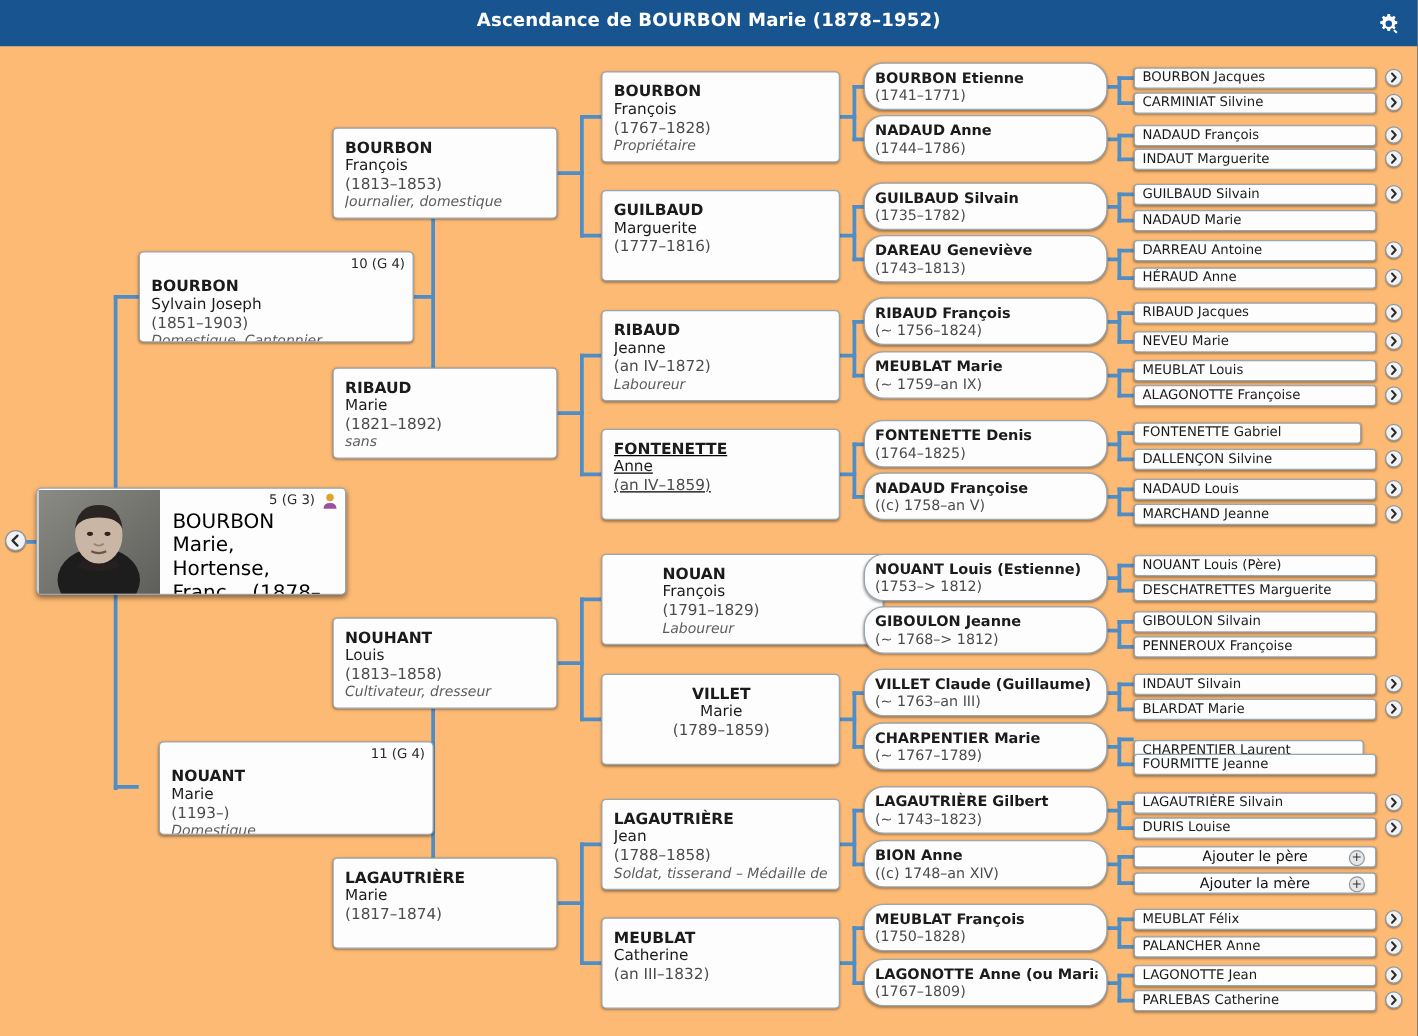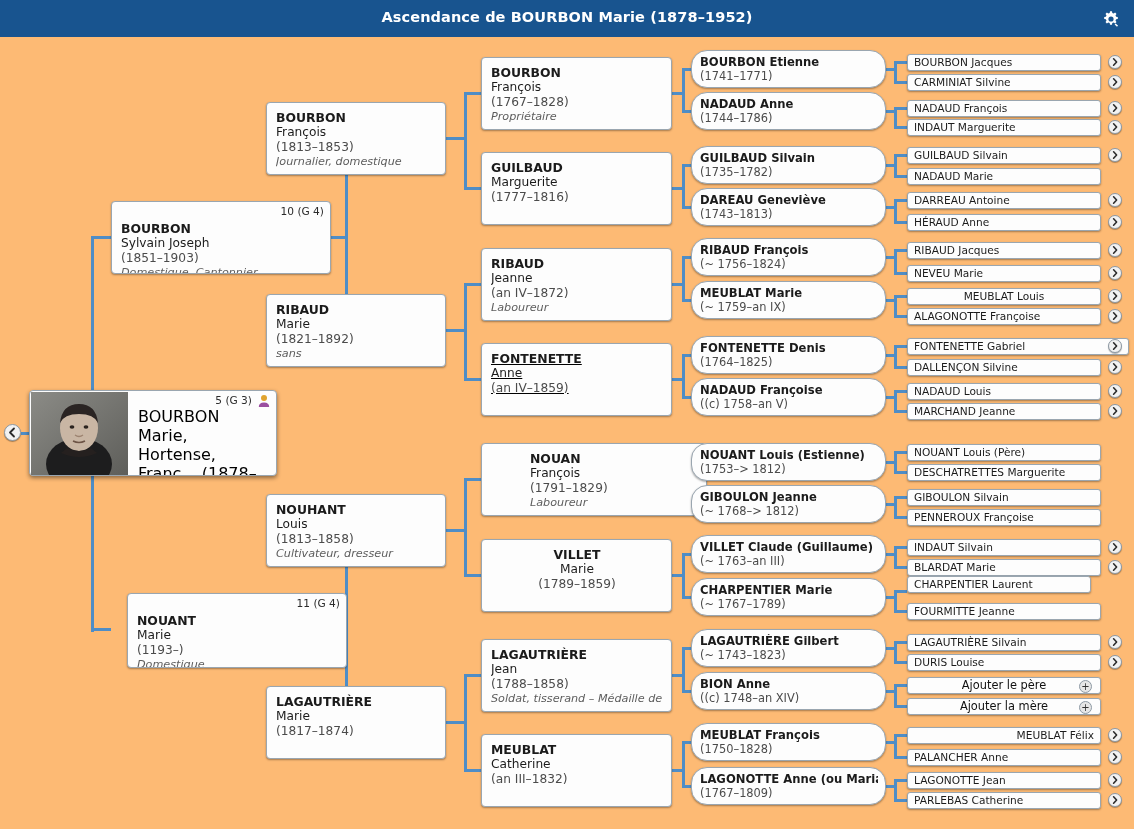--- a/index.html
+++ b/index.html
@@ -629,37 +629,37 @@
         </svg>
       </div>
       <div class="node thin" style="left: 907px; top: 265px; width: 194px; height: 17px;">
         <span class="nm2">NEVEU Marie</span>
       </div>
       <div class="go" style="left: 1108px; top: 266px;">
         <svg width="12" height="12" viewBox="0 0 12 12">
           <path d="M4.6 2.8 L7.6 6 L4.6 9.2" stroke="#2b2b2b" stroke-width="1.6" fill="none" stroke-linecap="round" stroke-linejoin="round"></path>
         </svg>
       </div>
-      <div class="node thin" style="left: 907px; top: 288px; width: 194px; height: 17px; justify-content: center;">
+      <div class="node thin" style="left: 907px; top: 288px; width: 194px; height: 17px;">
         <span class="nm2">MEUBLAT Louis</span>
       </div>
       <div class="go" style="left: 1108px; top: 289px;">
         <svg width="12" height="12" viewBox="0 0 12 12">
           <path d="M4.6 2.8 L7.6 6 L4.6 9.2" stroke="#2b2b2b" stroke-width="1.6" fill="none" stroke-linecap="round" stroke-linejoin="round"></path>
         </svg>
       </div>
       <div class="node thin" style="left: 907px; top: 308px; width: 194px; height: 17px;">
         <span class="nm2">ALAGONOTTE Françoise</span>
       </div>
       <div class="go" style="left: 1108px; top: 309px;">
         <svg width="12" height="12" viewBox="0 0 12 12">
           <path d="M4.6 2.8 L7.6 6 L4.6 9.2" stroke="#2b2b2b" stroke-width="1.6" fill="none" stroke-linecap="round" stroke-linejoin="round"></path>
         </svg>
       </div>
-      <div class="node thin" style="left: 907px; top: 338px; width: 222px; height: 17px;">
+      <div class="node thin" style="left: 907px; top: 338px; width: 182px; height: 17px;">
         <span class="nm2">FONTENETTE Gabriel</span>
       </div>
       <div class="go" style="left: 1108px; top: 339px;">
         <svg width="12" height="12" viewBox="0 0 12 12">
           <path d="M4.6 2.8 L7.6 6 L4.6 9.2" stroke="#2b2b2b" stroke-width="1.6" fill="none" stroke-linecap="round" stroke-linejoin="round"></path>
         </svg>
       </div>
       <div class="node thin" style="left: 907px; top: 359px; width: 194px; height: 17px;">
         <span class="nm2">DALLENÇON Silvine</span>
       </div>
@@ -705,21 +705,21 @@
         </svg>
       </div>
       <div class="node thin" style="left: 907px; top: 559px; width: 194px; height: 17px;">
         <span class="nm2">BLARDAT Marie</span>
       </div>
       <div class="go" style="left: 1108px; top: 560px;">
         <svg width="12" height="12" viewBox="0 0 12 12">
           <path d="M4.6 2.8 L7.6 6 L4.6 9.2" stroke="#2b2b2b" stroke-width="1.6" fill="none" stroke-linecap="round" stroke-linejoin="round"></path>
         </svg>
       </div>
-      <div class="node thin" style="left: 907px; top: 576px; width: 184px; height: 17px;">
+      <div class="node thin" style="left: 907px; top: 592px; width: 184px; height: 17px;">
         <span class="nm2">CHARPENTIER Laurent</span>
       </div>
       <div class="node thin" style="left: 907px; top: 603px; width: 194px; height: 17px;">
         <span class="nm2">FOURMITTE Jeanne</span>
       </div>
       <div class="node thin" style="left: 907px; top: 634px; width: 194px; height: 17px;">
         <span class="nm2">LAGAUTRIÈRE Silvain</span>
       </div>
       <div class="go" style="left: 1108px; top: 635px;">
         <svg width="12" height="12" viewBox="0 0 12 12">
@@ -735,21 +735,21 @@
         </svg>
       </div>
       <div class="node thin add" style="left: 907px; top: 677px; width: 194px; height: 17px;">
         <span class="nm2">Ajouter le père</span>
         <div class="plus" style="position: absolute; right: 8px; top: 2px;">+</div>
       </div>
       <div class="node thin add" style="left: 907px; top: 698px; width: 194px; height: 17px;">
         <span class="nm2">Ajouter la mère</span>
         <div class="plus" style="position: absolute; right: 8px; top: 2px;">+</div>
       </div>
-      <div class="node thin" style="left: 907px; top: 727px; width: 194px; height: 17px; justify-content: flex-end;">
+      <div class="node thin" style="left: 907px; top: 727px; width: 194px; height: 17px;">
         <span class="nm2">MEUBLAT Félix</span>
       </div>
       <div class="go" style="left: 1108px; top: 728px;">
         <svg width="12" height="12" viewBox="0 0 12 12">
           <path d="M4.6 2.8 L7.6 6 L4.6 9.2" stroke="#2b2b2b" stroke-width="1.6" fill="none" stroke-linecap="round" stroke-linejoin="round"></path>
         </svg>
       </div>
       <div class="node thin" style="left: 907px; top: 749px; width: 194px; height: 17px;">
         <span class="nm2">PALANCHER Anne</span>
       </div>

